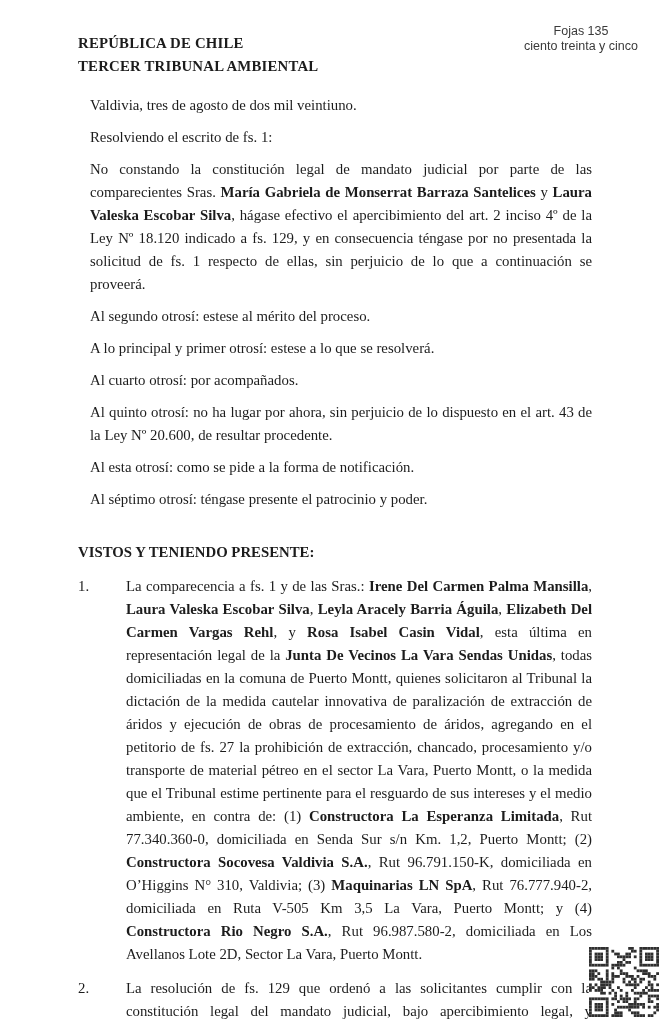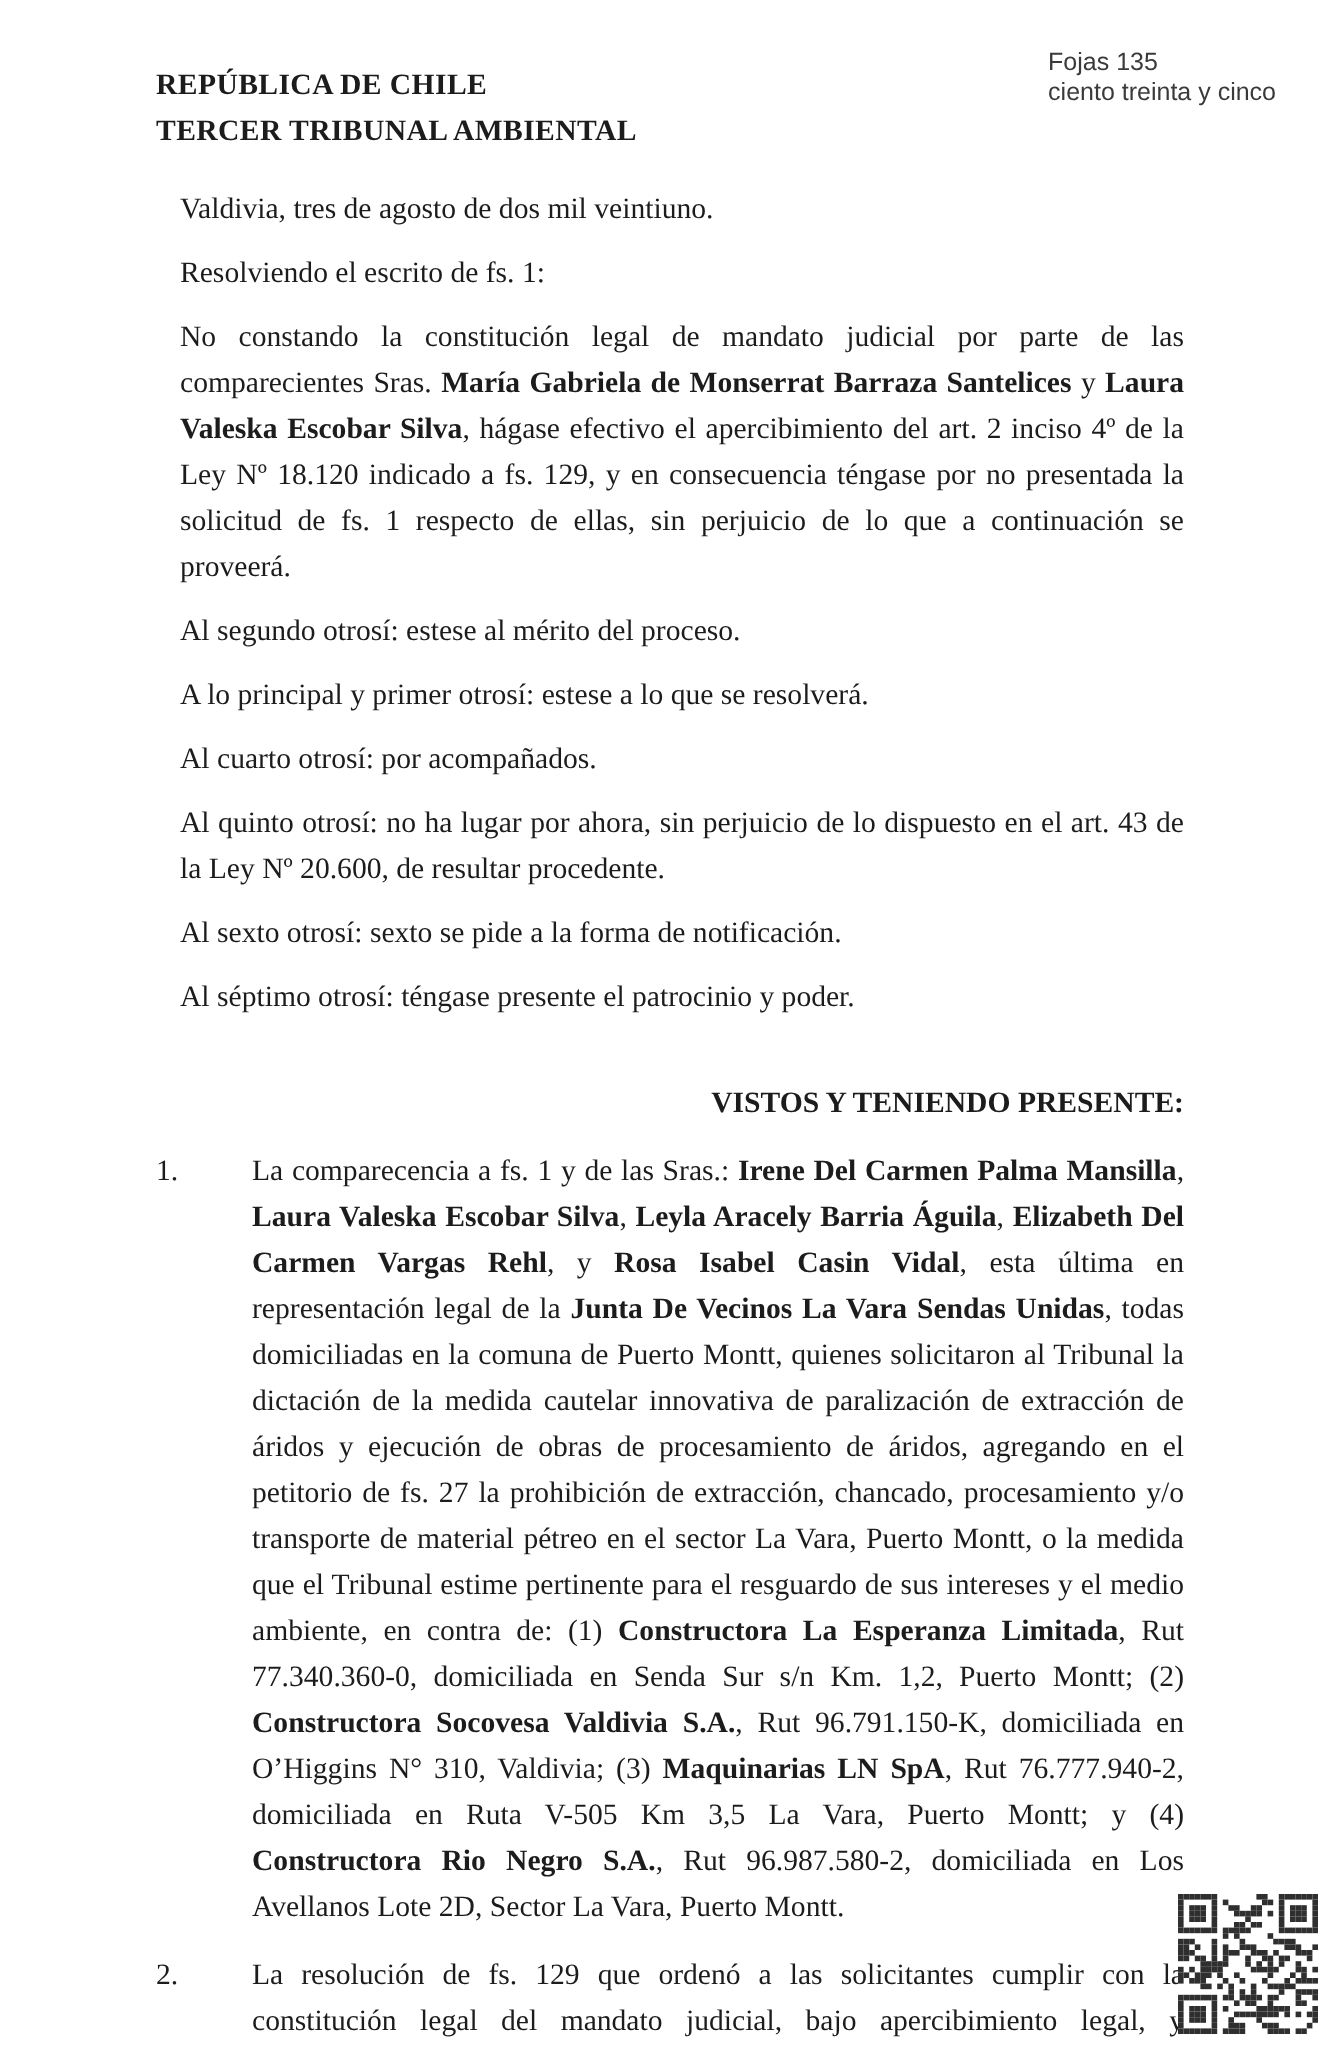--- a/index.html
+++ b/index.html
@@ -2,33 +2,33 @@
 <html lang="es"><head>
 <meta charset="utf-8">
 <style>
   html,body{margin:0;padding:0;}
   body{
     width:670px;height:1024px;background:#ffffff;position:relative;
     font-family:"Liberation Serif","DejaVu Serif",serif;
     color:#1c1c1c;overflow:hidden;
   }
   .fojas{
-    position:absolute;top:24px;right:32px;text-align:left;
+    position:absolute;top:24px;right:32px;text-align:center;
     font-family:"Liberation Sans","DejaVu Sans",sans-serif;
     font-size:12.5px;line-height:15px;color:#3a3a3a;
   }
   .doc{
     position:absolute;left:78px;right:78px;top:32px;
     font-size:14.8px;line-height:23px;
   }
   .letterhead div{font-weight:bold;letter-spacing:.2px;}
   .body-block{margin-top:16px;}
   .par{margin:9px 0 0 12px;text-align:justify;}
   .par.first{margin-top:0;}
-  .heading{margin-top:30px;font-weight:bold;text-align:right;}
+  .heading{margin-top:30px;font-weight:bold;text-align:left;}
   .list-item{display:flex;margin-top:11px;}
   .list-item .num{flex:0 0 22px;}
   .list-item .li-text{flex:1;text-align:justify;margin-left:26px;}
   .b{font-weight:bold;}
   .qr{position:absolute;right:11px;bottom:7px;width:70px;height:70px;}
   .qr svg{display:block;width:70px;height:70px;}
 </style>
 </head>
 <body>
 
@@ -43,21 +43,21 @@
     <div>TERCER TRIBUNAL AMBIENTAL</div>
   </div>
   <div class="body-block" id="doc-body">
       <div class="par first"><span>Valdivia, tres de agosto de dos mil veintiuno.</span></div>
       <div class="par"><span>Resolviendo el escrito de fs. 1:</span></div>
       <div class="par"><span>No constando la constitución legal de mandato judicial por parte de las comparecientes Sras. </span><span class="b">María Gabriela de Monserrat Barraza Santelices</span><span> y </span><span class="b">Laura Valeska Escobar Silva</span><span>, hágase efectivo el apercibimiento del art. 2 inciso 4º de la Ley Nº 18.120 indicado a fs. 129, y en consecuencia téngase por no presentada la solicitud de fs. 1 respecto de ellas, sin perjuicio de lo que a continuación se proveerá.</span></div>
       <div class="par"><span>Al segundo otrosí: estese al mérito del proceso.</span></div>
       <div class="par"><span>A lo principal y primer otrosí: estese a lo que se resolverá.</span></div>
       <div class="par"><span>Al cuarto otrosí: por acompañados.</span></div>
       <div class="par"><span>Al quinto otrosí: no ha lugar por ahora, sin perjuicio de lo dispuesto en el art. 43 de la Ley Nº 20.600, de resultar procedente.</span></div>
-      <div class="par"><span>Al sexto otrosí: sexto se pide a la forma de notificación.</span></div>
+      <div class="par"><span>Al esta otrosí: como se pide a la forma de notificación.</span></div>
       <div class="par"><span>Al séptimo otrosí: téngase presente el patrocinio y poder.</span></div>
       <div class="heading"><span>VISTOS Y TENIENDO PRESENTE:</span></div>
       <div class="list-item">
         <span class="num">1.</span>
         <span class="li-text"><span>La comparecencia a fs. 1 y de las Sras.: </span><span class="b">Irene Del Carmen Palma Mansilla</span><span>, </span><span class="b">Laura Valeska Escobar Silva</span><span>, </span><span class="b">Leyla Aracely Barria Águila</span><span>, </span><span class="b">Elizabeth Del Carmen Vargas Rehl</span><span>, y </span><span class="b">Rosa Isabel Casin Vidal</span><span>, esta última en representación legal de la </span><span class="b">Junta De Vecinos La Vara Sendas Unidas</span><span>, todas domiciliadas en la comuna de Puerto Montt, quienes solicitaron al Tribunal la dictación de la medida cautelar innovativa de paralización de extracción de áridos y ejecución de obras de procesamiento de áridos, agregando en el petitorio de fs. 27 la prohibición de extracción, chancado, procesamiento y/o transporte de material pétreo en el sector La Vara, Puerto Montt, o la medida que el Tribunal estime pertinente para el resguardo de sus intereses y el medio ambiente, en contra de: (1) </span><span class="b">Constructora La Esperanza Limitada</span><span>, Rut 77.340.360-0, domiciliada en Senda Sur s/n Km. 1,2, Puerto Montt; (2) </span><span class="b">Constructora Socovesa Valdivia S.A.</span><span>, Rut 96.791.150-K, domiciliada en O’Higgins N° 310, Valdivia; (3) </span><span class="b">Maquinarias LN SpA</span><span>, Rut 76.777.940-2, domiciliada en Ruta V-505 Km 3,5 La Vara, Puerto Montt; y (4) </span><span class="b">Constructora Rio Negro S.A.</span><span>, Rut 96.987.580-2, domiciliada en Los Avellanos Lote 2D, Sector La Vara, Puerto Montt.</span></span>
       </div>
       <div class="list-item">
         <span class="num">2.</span>
         <span class="li-text"><span>La resolución de fs. 129 que ordenó a las solicitantes cumplir con la constitución legal del mandato judicial, bajo apercibimiento legal, y complementar la solicitud con la comuna de residencia de las comparecientes.</span></span>
       </div>

